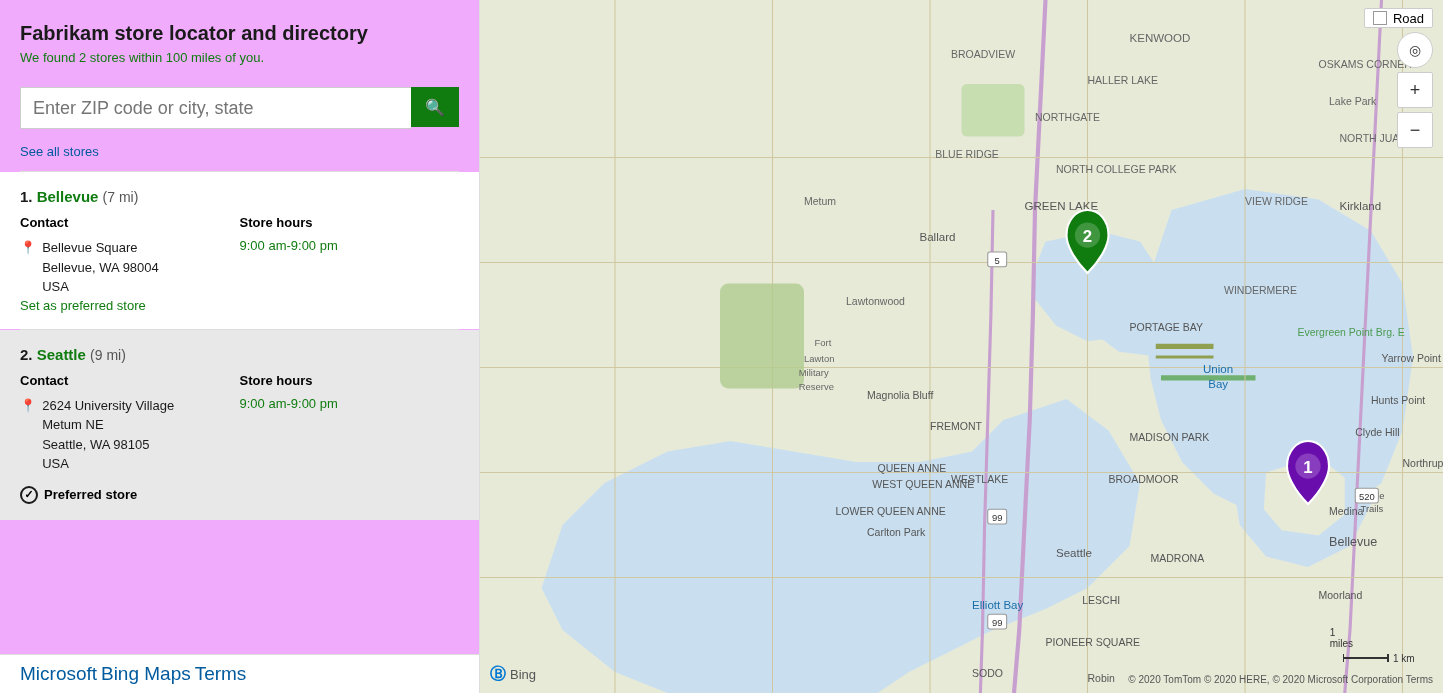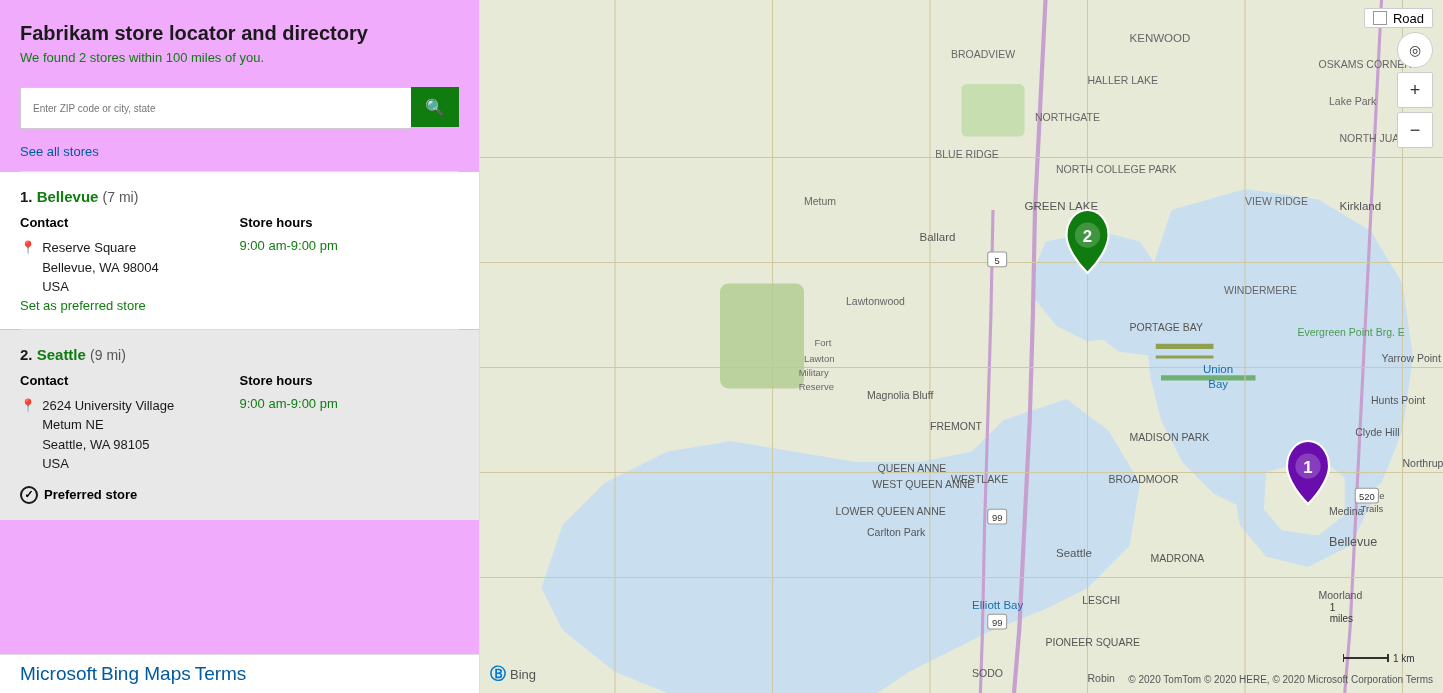--- a/index.html
+++ b/index.html
@@ -43,21 +43,21 @@
       padding: 12px 20px 10px 20px;
       display: flex;
       gap: 0;
     }
 
     .search-input {
       flex: 1;
       border: 1px solid #ccc;
       border-right: none;
       padding: 20px 12px;
-      font-size: 10px;
+      font-size: 18px;
       color: #999;
       outline: none;
       height: 40px;
     }
 
     .search-button {
       background: #107c10;
       border: none;
       color: white;
       width: 48px;
@@ -310,21 +310,21 @@
         <span class="store-number">1.</span>
         <span class="store-name">Bellevue</span>
         <span class="store-distance">(7 mi)</span>
       </div>
       <div class="store-details">
         <div class="contact-col">
           <div class="col-header">Contact</div>
           <div class="address-row">
             <span class="pin-icon">📍</span>
             <div class="address-text">
-              <span>Reserve Square</span><br>
+              <span>Bellevue Square</span><br>
               <span>Bellevue, WA 98004</span><br>
               <span>USA</span>
             </div>
           </div>
         </div>
         <div class="hours-col">
           <div class="col-header">Store hours</div>
           <div class="hours-text">9:00 am-9:00 pm</div>
         </div>
       </div>
@@ -503,21 +503,21 @@
     </div>
 
     
     <div class="scale-bar">
       <svg width="90" height="20">
         <line x1="0" y1="10" x2="45" y2="10" stroke="#333" stroke-width="2"></line>
         <line x1="0" y1="6" x2="0" y2="14" stroke="#333" stroke-width="2"></line>
         <line x1="45" y1="6" x2="45" y2="14" stroke="#333" stroke-width="2"></line>
         <text x="50" y="14" font-size="10" fill="#333" font-family="Arial">1 km</text>
       </svg>
-      <span style="font-size:10px;position:absolute;right:80px;bottom:44px;">1 miles</span>
+      <span style="font-size:10px;position:absolute;right:80px;bottom:19px;">1 miles</span>
     </div>
 
     
     <div class="bing-logo">
       <span class="bing-b">Ⓑ</span>
       <span>Bing</span>
     </div>
 
     
     <div class="map-attribution">© 2020 TomTom © 2020 HERE, © 2020 Microsoft Corporation  Terms</div>

